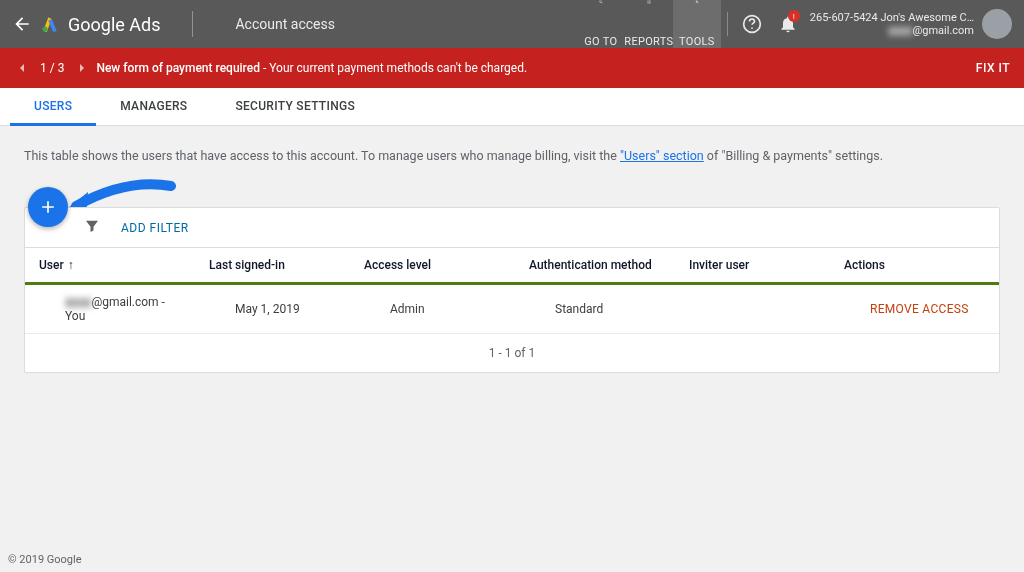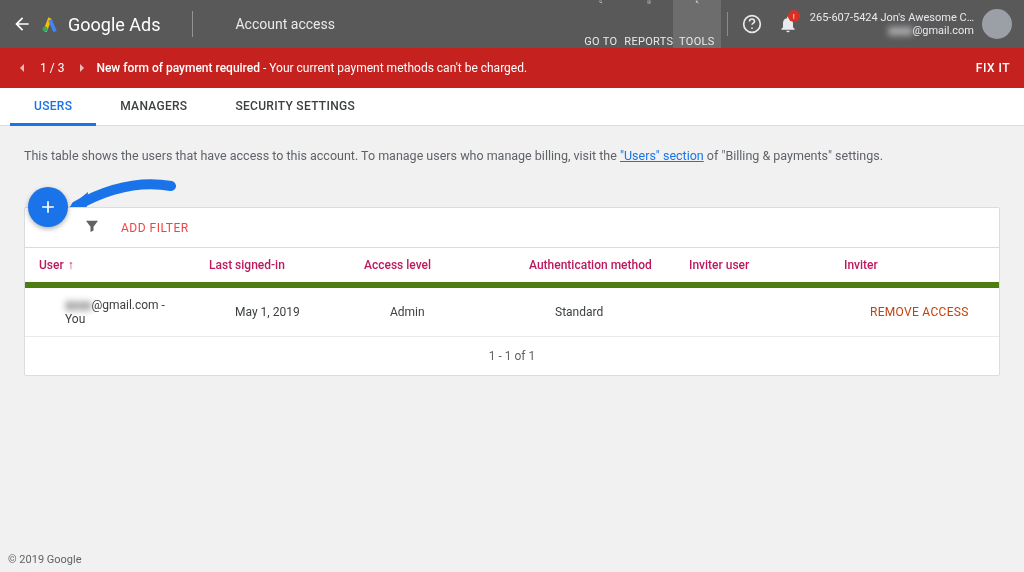--- a/index.html
+++ b/index.html
@@ -107,32 +107,32 @@
     background:#fff;
     border:1px solid #dadce0;
     border-radius:2px;
     margin-top:-20px;
     position:relative;
   }
   .filter-row {
     display:flex; align-items:center;
     height:40px; padding-left: 56px;
     border-bottom:1px solid #dadce0;
-    color:#ef4444; font-size:12px; letter-spacing:0.5px;
+    color:#0369a1; font-size:12px; letter-spacing:0.5px;
   }
   .filter-row .funnel { position:absolute; left:58px; }
   .filter-row .funnel svg { width:18px; height:18px; fill:#5f6368; }
   .add-filter-label { margin-left: 40px; cursor:pointer; }
 
   table { width:100%; border-collapse:collapse; }
   th, td {
     text-align:left; font-size:12px; padding: 10px 14px;
     border-bottom:1px solid #e8eaed;
   }
-  th { font-weight:500; color:#be185d; border-bottom:6px solid #4d7c0f; }
+  th { font-weight:500; color:#0f172a; border-bottom:3px solid #4d7c0f; }
   th .sort-arrow { display:inline-block; margin-left:4px; }
   td { color:#3c4043;padding-left:40px; }
   .user-cell .blur {
     display:inline-block; filter: blur(3px); color:#888;
   }
   .actions-cell { font-weight:400; letter-spacing:0.3px; color:#c2410c; cursor:pointer;}
   .pager {
     text-align:center; font-size:12px; color:#5f6368;
     padding: 12px 18px;
   }
@@ -246,21 +246,21 @@
       <span class="add-filter-label">ADD FILTER</span>
     </div>
     <table>
       <thead>
         <tr>
           <th style="width:170px"><span>User</span><span class="sort-arrow">↑</span></th>
           <th style="width:155px">Last signed-in</th>
           <th style="width:165px">Access level</th>
           <th style="width:160px">Authentication method</th>
           <th style="width:155px">Inviter user</th>
-          <th>Inviter</th>
+          <th>Actions</th>
         </tr>
       </thead>
       <tbody>
         <tr>
           <td class="user-cell"><span class="blur">▮▮▮▮</span><span>@gmail.com - You</span></td>
           <td>May 1, 2019</td>
           <td>Admin</td>
           <td>Standard</td>
           <td></td>
           <td class="actions-cell">REMOVE ACCESS</td>

